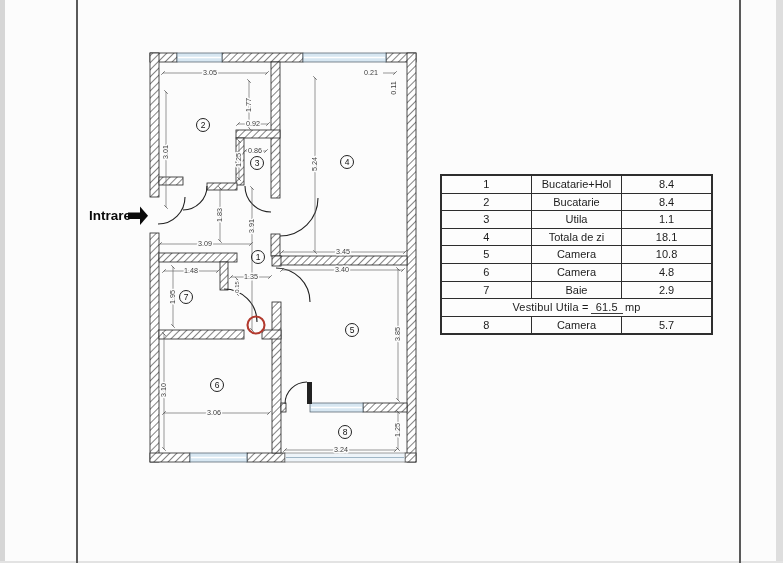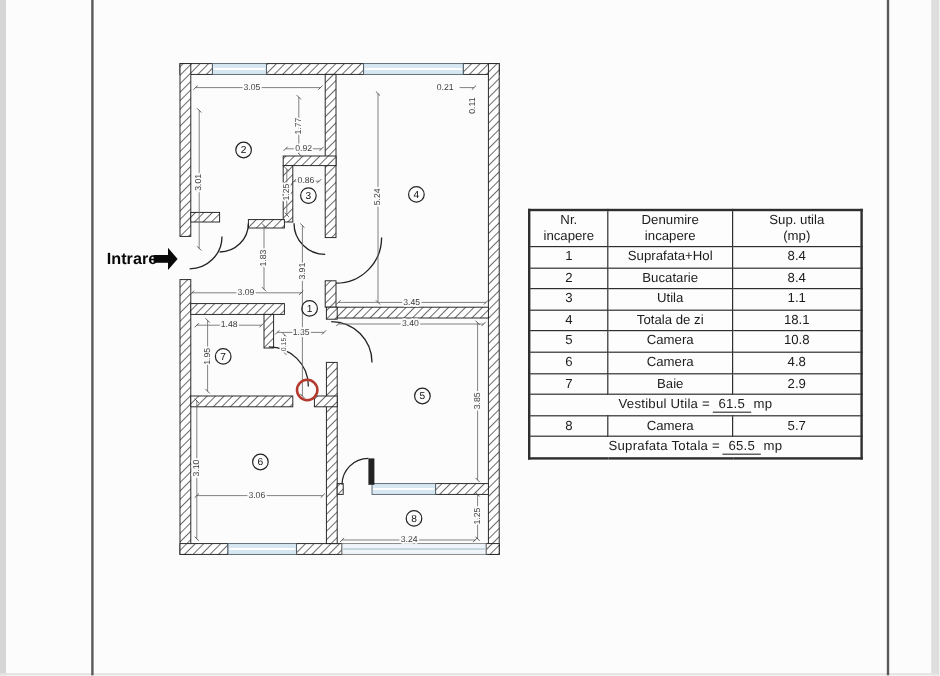--- a/index.html
+++ b/index.html
@@ -200,37 +200,23 @@
 
   <g>
     <text class="entr-t" x="89" y="220">Intrare</text>
     <rect x="128" y="212.5" width="12" height="6.5" fill="#0a0a0a"></rect>
     <polygon points="140,206.5 148,215.8 140,225" fill="#0a0a0a"></polygon>
   </g>
 </svg>
 
 <table class="areas">
   <tbody>
-      <tr class="hdr">
-    <td class="c1">
-      <span style="display:block">Nr.</span>
-      <span style="display:block">incapere</span>
-    </td>
-    <td class="c2">
-      <span style="display:block">Denumire</span>
-      <span style="display:block">incapere</span>
-    </td>
-    <td class="c3">
-      <span style="display:block">Sup. utila</span>
-      <span style="display:block">(mp)</span>
-    </td>
-  </tr>
   <tr>
     <td>1</td>
-    <td>Suprafata+Hol</td>
+    <td>Bucatarie+Hol</td>
     <td>8.4</td>
   </tr>
   <tr>
     <td>2</td>
     <td>Bucatarie</td>
     <td>8.4</td>
   </tr>
   <tr>
     <td>3</td>
     <td>Utila</td>
@@ -259,19 +245,14 @@
   <tr>
     <td colspan="3" class="sumrow">
       <span>Vestibul Utila =</span><span class="uline">61.5</span><span>mp</span>
     </td>
   </tr>
   <tr>
     <td>8</td>
     <td>Camera</td>
     <td>5.7</td>
   </tr>
-  <tr>
-    <td colspan="3" class="sumrow">
-      <span>Suprafata Totala =</span><span class="uline">65.5</span><span>mp</span>
-    </td>
-  </tr>
 </tbody>
   </table>
 
 </body></html>

